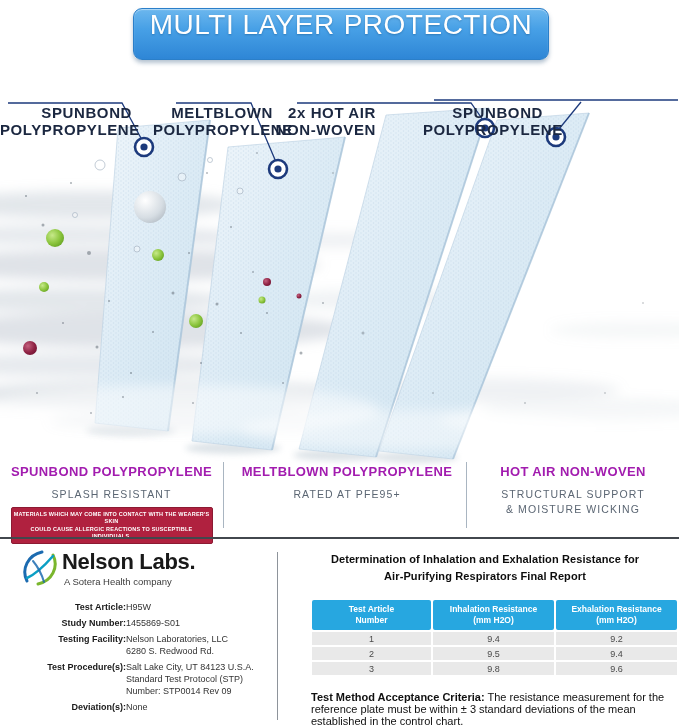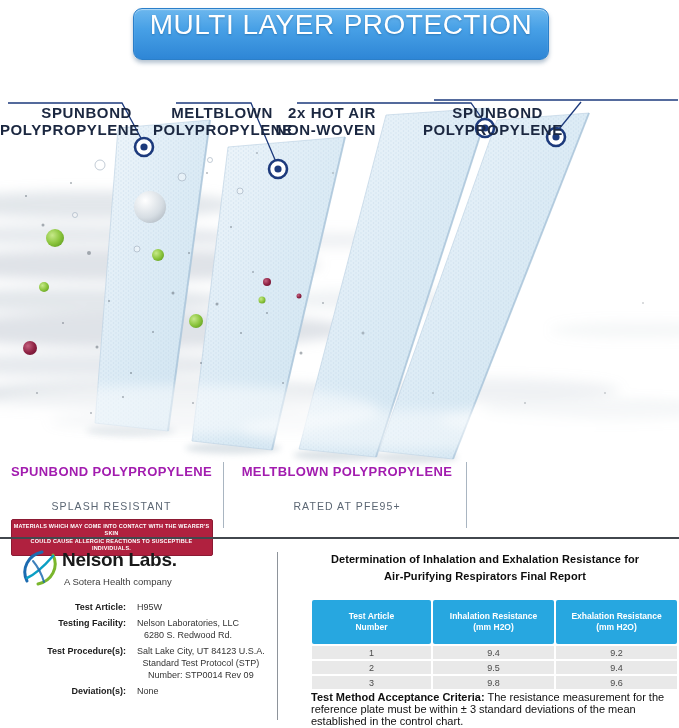--- a/index.html
+++ b/index.html
@@ -43,45 +43,45 @@
       332px 172px 0 0 rgba(90,100,110,.35), 362px 332px 0 .5px rgba(90,100,110,.4),
       432px 392px 0 0 rgba(90,100,110,.35), 524px 402px 0 0 rgba(90,100,110,.35),
       604px 392px 0 0 rgba(90,100,110,.3), 642px 302px 0 0 rgba(90,100,110,.3);}
 
   
   .feature-col{position:absolute;top:464px;text-align:center;}
   #col0{left:0;width:223px}
   #col1{left:223px;width:248px}
   #col2{left:467px;width:212px}
   .col-title{font-size:13px;font-weight:700;color:#a21caf;letter-spacing:.4px;}
-  .col-sub{font-size:10.5px;color:#5b6673;letter-spacing:1.1px;margin-top:20px;white-space:pre-line;line-height:15px;}
+  .col-sub{font-size:10.5px;color:#5b6673;letter-spacing:1.1px;margin-top:8px;white-space:pre-line;line-height:15px;}
   .warning-box{margin:5px auto 0;width:196px;background:#b0213f;border:1px solid #8c1a33;border-radius:2px;
     color:#fff;font-size:5.5px;font-weight:700;letter-spacing:.2px;line-height:7.5px;padding:2.5px 2px;
     text-align:center;white-space:pre-line;}
   .col-divider{position:absolute;top:462px;height:66px;width:1px;background:#a9b5c1;}
   #cd0{left:223px} #cd1{left:466px}
 
   .section-divider{position:absolute;left:0;top:537px;width:679px;height:2px;background:#42474d;}
 
   
   .lab-logo-icon{position:absolute;left:20px;top:547px;}
-  .lab-name{position:absolute;left:62px;top:549px;font-size:19px;font-weight:700;color:#191919;letter-spacing:-.3px;}
+  .lab-name{position:absolute;left:62px;top:549px;font-size:22px;font-weight:700;color:#191919;letter-spacing:-.3px;}
   .lab-tagline{position:absolute;left:64px;top:576px;font-size:9.5px;color:#3c3c3c;}
   .lab-details{position:absolute;left:4px;top:601px;width:268px;}
   .detail-row{display:flex;margin-bottom:4px;}
   .detail-label{width:122px;text-align:right;font-weight:700;font-size:9px;color:#1a1a1a;flex:none;line-height:12px;}
-  .detail-value{margin-left:11px;font-size:9px;color:#333;white-space:pre-line;line-height:12px;text-align:center;}
+  .detail-value{margin-left:0;font-size:9px;color:#333;white-space:pre-line;line-height:12px;text-align:left;}
   .v-divider{position:absolute;left:277px;top:552px;width:1px;height:168px;background:#8e949b;}
 
   
   .report-title{position:absolute;left:295px;top:551px;width:380px;text-align:center;font-size:11px;font-weight:700;
     color:#0d0d0d;line-height:17px;white-space:pre-line;letter-spacing:.1px;}
   .resistance-table{position:absolute;left:310px;top:598px;border-collapse:separate;border-spacing:2px 2px;}
   .resistance-table th{background:#27a7e0;color:#fff;font-size:8.5px;font-weight:700;line-height:11px;
-    padding:11px 2px;border-radius:2px;white-space:pre-line;vertical-align:middle;text-align:center;}
+    padding:4px 2px;border-radius:2px;white-space:pre-line;vertical-align:middle;text-align:center;}
   .resistance-table td{background:#e9e9e9;color:#4a4a4a;font-size:9px;text-align:center;padding:1px 2px;height:11px;}
   .c0{width:115px}.c1{width:117px}.c2{width:117px}
   .footnote{position:absolute;left:311px;top:691px;width:366px;font-size:11px;color:#101010;line-height:12px;}
   .footnote .fb{font-weight:700;}
 </style>
 </head>
 <body>
 
 <div class="stage">
 
@@ -250,38 +250,47 @@
   <div class="feature-col" id="col0">
     <div class="col-title">SPUNBOND POLYPROPYLENE</div>
     <div class="col-sub">SPLASH RESISTANT</div>
     <div class="warning-box">MATERIALS WHICH MAY COME INTO CONTACT WITH THE WEARER'S SKIN
 COULD CAUSE ALLERGIC REACTIONS TO SUSCEPTIBLE INDIVIDUALS.</div>
   </div>
   <div class="feature-col" id="col1">
     <div class="col-title">MELTBLOWN POLYPROPYLENE</div>
     <div class="col-sub">RATED AT PFE95+</div>
   </div>
+  <div class="feature-col" id="col2">
+    <div class="col-title">HOT AIR NON-WOVEN</div>
+    <div class="col-sub">STRUCTURAL SUPPORT
+&amp; MOISTURE WICKING</div>
+  </div>
   <div class="col-divider" id="cd0"></div>
   <div class="col-divider" id="cd1"></div>
 
   <div class="section-divider"></div>
 
   <svg class="lab-logo-icon" width="40" height="42" viewBox="0 0 40 42">
     <path d="M7,34 C1,22 8,8 22,5" fill="none" stroke="#1c6bb0" stroke-width="3" stroke-linecap="round"></path>
     <path d="M33,8 C39,20 32,34 18,37" fill="none" stroke="#7ab62d" stroke-width="3" stroke-linecap="round"></path>
     <path d="M7,31 C16,27 26,17 33,9" fill="none" stroke="#0b9fc4" stroke-width="2.5" stroke-linecap="round"></path>
     <path d="M13,14 C18,20 22,28 24,35" fill="none" stroke="#1c6bb0" stroke-width="2" stroke-linecap="round" opacity=".85"></path>
   </svg>
   <div class="lab-name">Nelson Labs.</div>
   <div class="lab-tagline">A Sotera Health company</div>
 
   <div class="lab-details">
     <div class="detail-row">
       <div class="detail-label">Test Article:</div>
       <div class="detail-value">H95W</div>
+    </div>
+    <div class="detail-row">
+      <div class="detail-label">Study Number:</div>
+      <div class="detail-value">1455869-S01</div>
     </div>
     <div class="detail-row">
       <div class="detail-label">Testing Facility:</div>
       <div class="detail-value">Nelson Laboratories, LLC
 6280 S. Redwood Rd.</div>
     </div>
     <div class="detail-row">
       <div class="detail-label">Test Procedure(s):</div>
       <div class="detail-value">Salt Lake City, UT 84123 U.S.A.
 Standard Test Protocol (STP)

